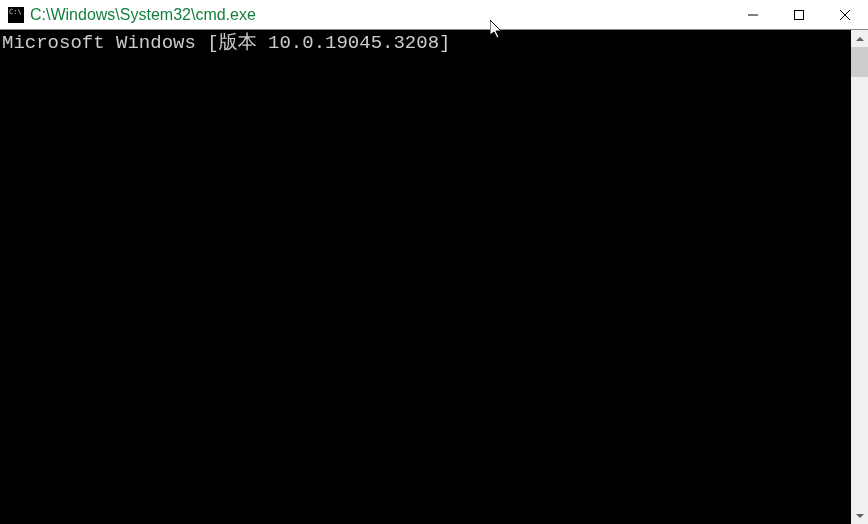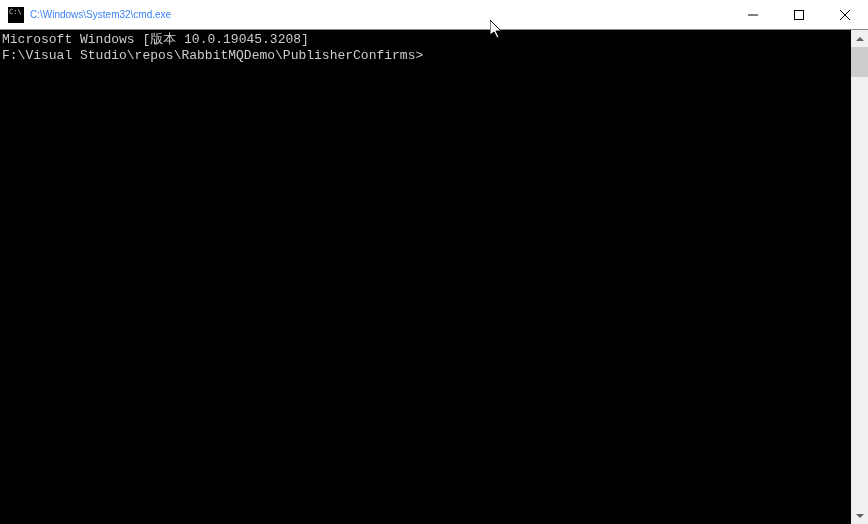--- a/index.html
+++ b/index.html
@@ -36,22 +36,22 @@
     .titlebar-icon::before {
       content: "C:\\";
       color: #ccc;
       font-size: 7px;
       font-family: monospace;
       position: absolute;
       top: 1px;
       left: 1px;
     }
     .titlebar-title {
-      font-size: 10px;
-      color: #3b82f6;
+      font-size: 16px;
+      color: #15803d;
       flex: 1;
     }
     .titlebar-controls {
       display: flex;
       height: 100%;
     }
     .titlebar-btn {
       width: 46px;
       height: 100%;
       display: flex;
@@ -67,21 +67,21 @@
     }
     .terminal-wrapper {
       display: flex;
       height: calc(100% - 30px);
     }
     .terminal {
       flex: 1;
       background: #000;
       color: #cccccc;
       font-family: 'NSimSun', 'SimSun', 'Consolas', 'Courier New', monospace;
-      font-size: 13px;
+      font-size: 19px;
       line-height: 1.25;
       padding: 2px 0 0 2px;
       white-space: pre;
       overflow: hidden;
     }
     .terminal .line {
       display: block;
     }
     .scrollbar {
       width: 17px;
@@ -142,21 +142,21 @@
     <div class="titlebar-btn close">
       <svg viewBox="0 0 10 10">
           <line x1="0" y1="0" x2="10" y2="10" stroke="#000" stroke-width="1"></line>
           <line x1="10" y1="0" x2="0" y2="10" stroke="#000" stroke-width="1"></line>
         </svg>
     </div>
   </div>
 </div>
 
 <div class="terminal-wrapper">
-  <div class="terminal"><span class="line">Microsoft Windows [版本 10.0.19045.3208]</span><span class="line"></span><span class="line">F:\Visual Studio\repos\RabbitMQDemo\PublisherConfirms&gt;</span></div>
+  <div class="terminal"><span class="line">Microsoft Windows [版本 10.0.19045.3208]</span><span class="line"></span></div>
   <div class="scrollbar">
     <div class="scroll-arrow">
       <svg width="8" height="4" viewBox="0 0 8 4">
           <polygon points="4,0 8,4 0,4" fill="#606060"></polygon>
         </svg>
     </div>
     <div class="scroll-track">
       <div class="scroll-thumb"></div>
     </div>
     <div class="scroll-arrow">

